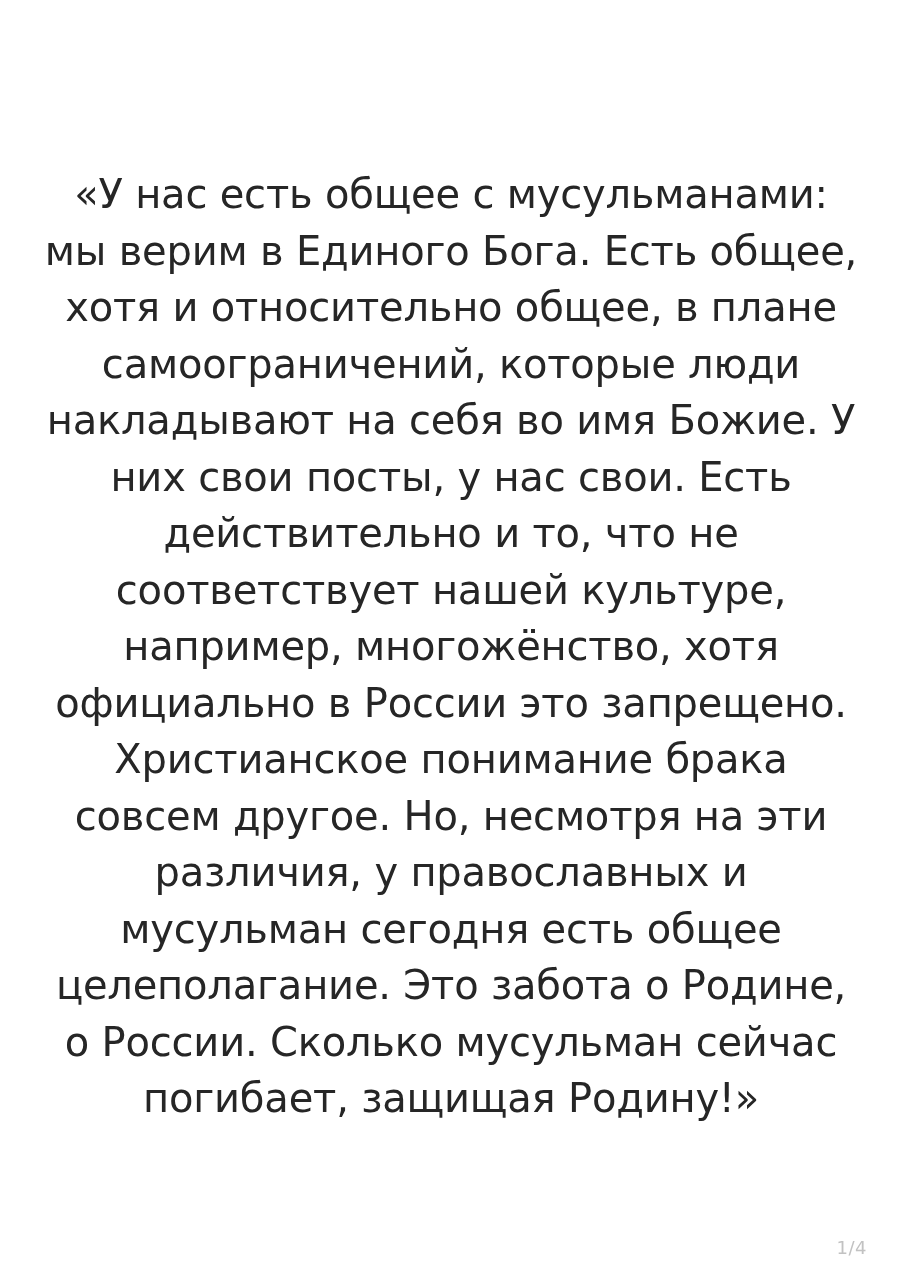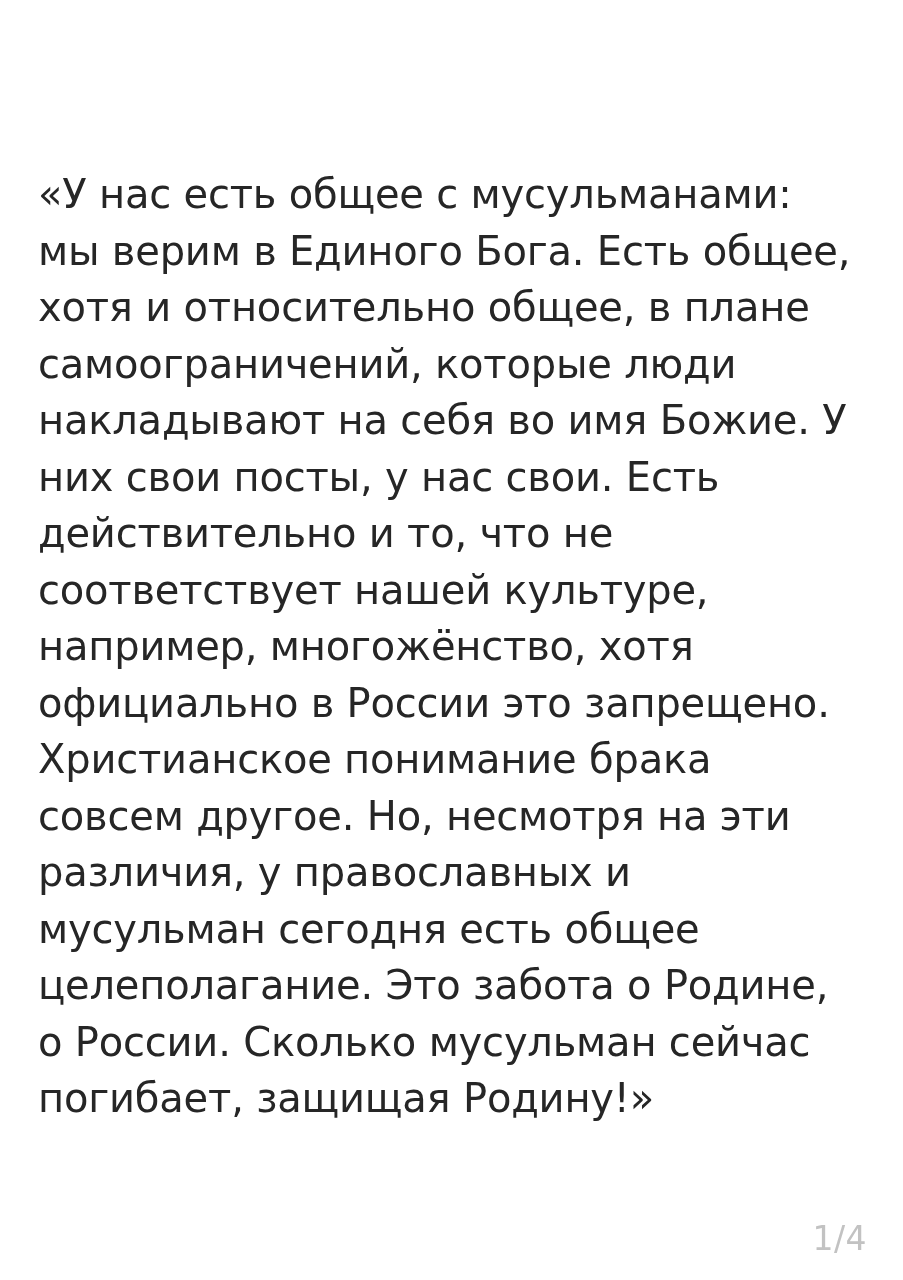--- a/index.html
+++ b/index.html
@@ -14,20 +14,21 @@
     font-family: "Liberation Sans", sans-serif;
     color: #2b2b2b;
     position: relative;
   }
   .page {
     position: relative;
     width: 903px;
     height: 1280px;
     background: #ffffff;
     box-sizing: border-box;
+    text-align: center;
   }
   .quote-block {
     position: absolute;
     left: 38px;
     top: 126px;
     width: 826px;
   }
   .quote-text {
     font-size: 40px;
     line-height: 56.5px;
@@ -35,21 +36,21 @@
     letter-spacing: -0.2px;
     color: #262626;
     white-space: pre-wrap;
     word-wrap: break-word;
     font-family: "DejaVu Sans", sans-serif;
   }
   .page-counter {
     position: absolute;
     right: 36px;
     bottom: 22px;
-    font-size: 33px;
+    font-size: 18px;
     color: #c2c2c2;
     font-family: "DejaVu Sans", sans-serif;
     letter-spacing: 0.5px;
   }
 </style>
 </head>
 <body>
 
 <div class="page">
   <div class="quote-block">

